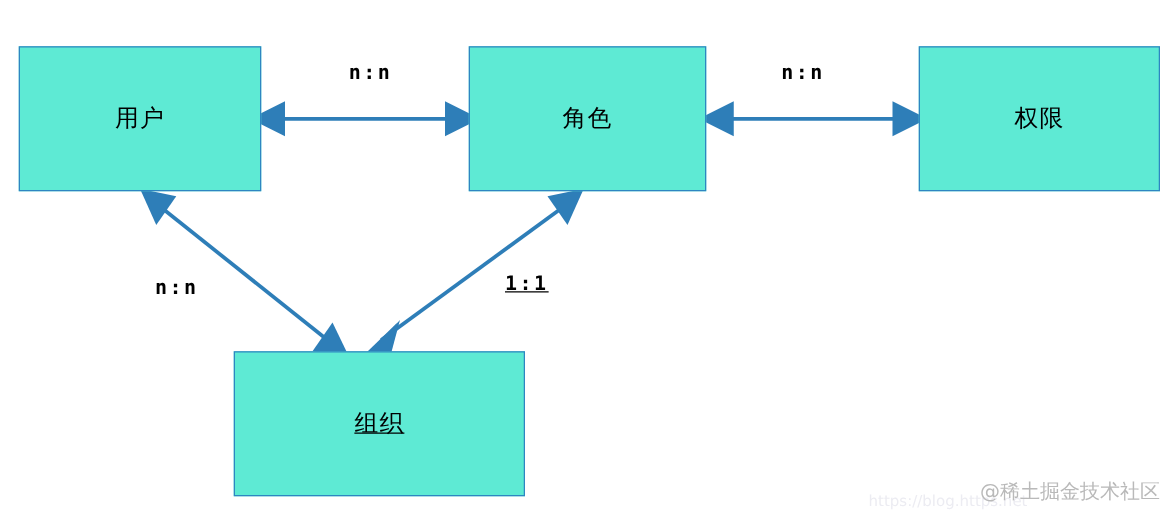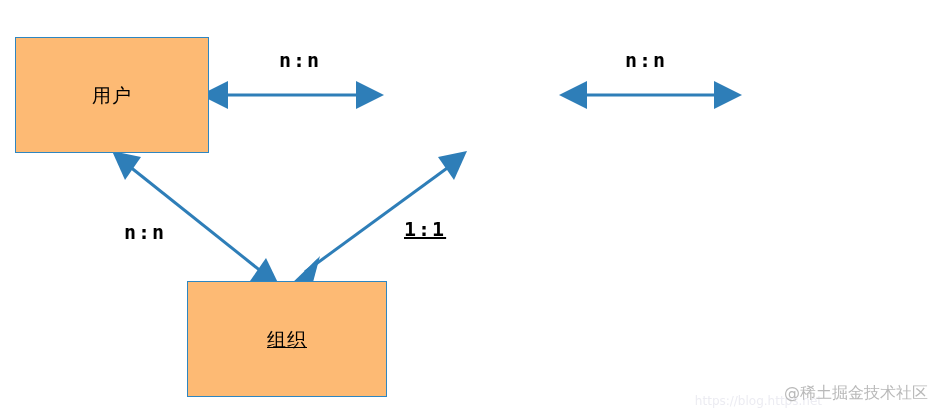--- a/index.html
+++ b/index.html
@@ -12,39 +12,39 @@
   }
   #canvas {
     position: relative;
     width: 940px;
     height: 416px;
     background: #ffffff;
     overflow: hidden;
   }
   .entity-box {
     position: absolute;
-    background: #fdba74;
+    background: #5eead4;
     border: 1px solid #2e86c1;
     display: flex;
     align-items: center;
     justify-content: center;
     box-sizing: border-box;
   }
   .entity-label {
     font-family: "DejaVu Sans", "Liberation Sans", sans-serif;
     font-size: 19px;
     color: #000000;
     letter-spacing: 1px;
     line-height: 1;
     user-select: none;
   }
   .edge-label {
     position: absolute;
     font-family: "DejaVu Sans Mono", "Liberation Mono", monospace;
-    font-size: 20px;
+    font-size: 16px;
     font-weight: bold;
     color: #000000;
     letter-spacing: 2px;
     white-space: nowrap;
     line-height: 1;
     user-select: none;
   }
   svg.edges {
     position: absolute;
     left: 0;
@@ -102,23 +102,29 @@
       <polygon points="288,287 318,258 303,281" fill="#2e7eb8"></polygon>
       <polygon points="290,288 320,256 312,286" fill="#2e7eb8"></polygon>
       <polygon points="467,151 438,157 454,180" fill="#2e7eb8"></polygon>
     </g>
   </svg>
 
   <div class="entity-box" style="left:15px; top:37px; width:194px; height:116px;">
     <span class="entity-label">用户</span>
   </div>
 
+  <div class="entity-box" style="left:375px; top:37px; width:190px; height:116px;">
+    <span class="entity-label">角色</span>
+  </div>
 
+  <div class="entity-box" style="left:735px; top:37px; width:193px; height:116px;">
+    <span class="entity-label">权限</span>
+  </div>
 
-  <div class="entity-box" style="left:187px; top:281px; width:200px; height:116px;text-decoration:underline;">
+  <div class="entity-box" style="left:187px; top:281px; width:233px; height:116px;text-decoration:underline;">
     <span class="entity-label">组织</span>
   </div>
 
   <div class="edge-label" style="left:279px; top:50px;">n:n</div>
 
   <div class="edge-label" style="left:625px; top:50px;">n:n</div>
 
   <div class="edge-label" style="left:124px; top:222px;">n:n</div>
 
   <div class="edge-label" style="left:404px; top:219px;text-decoration:underline;">1:1</div>

